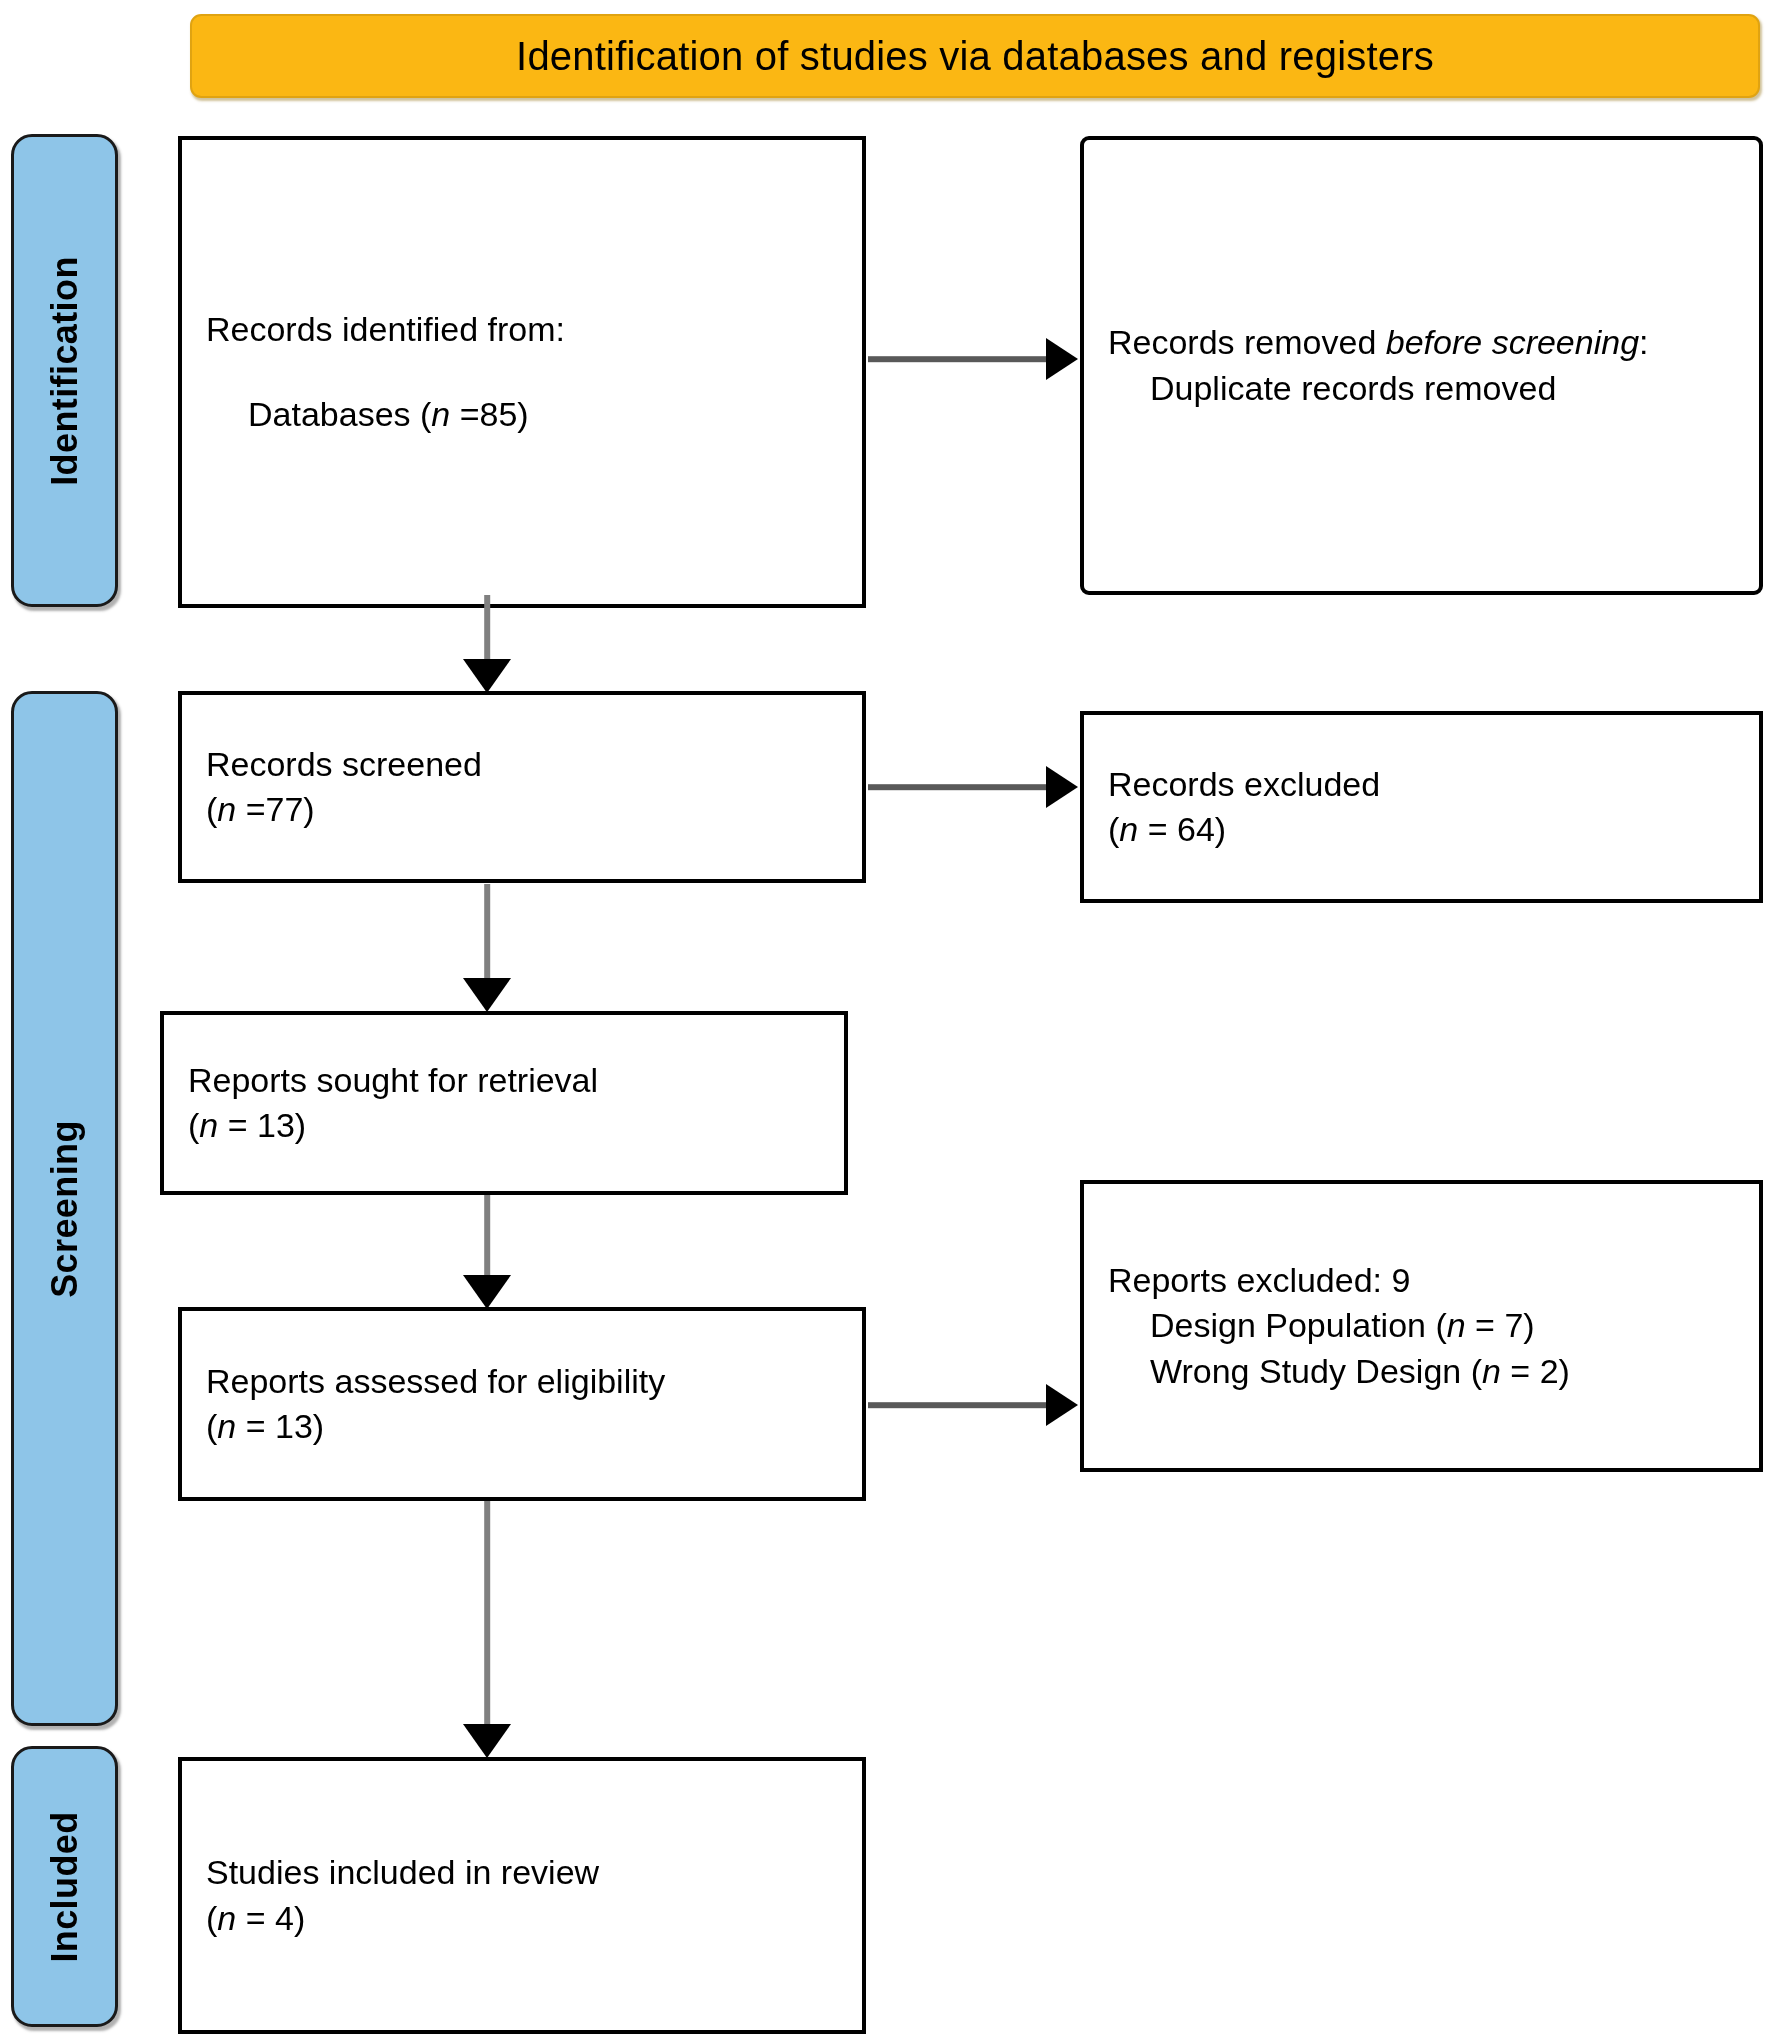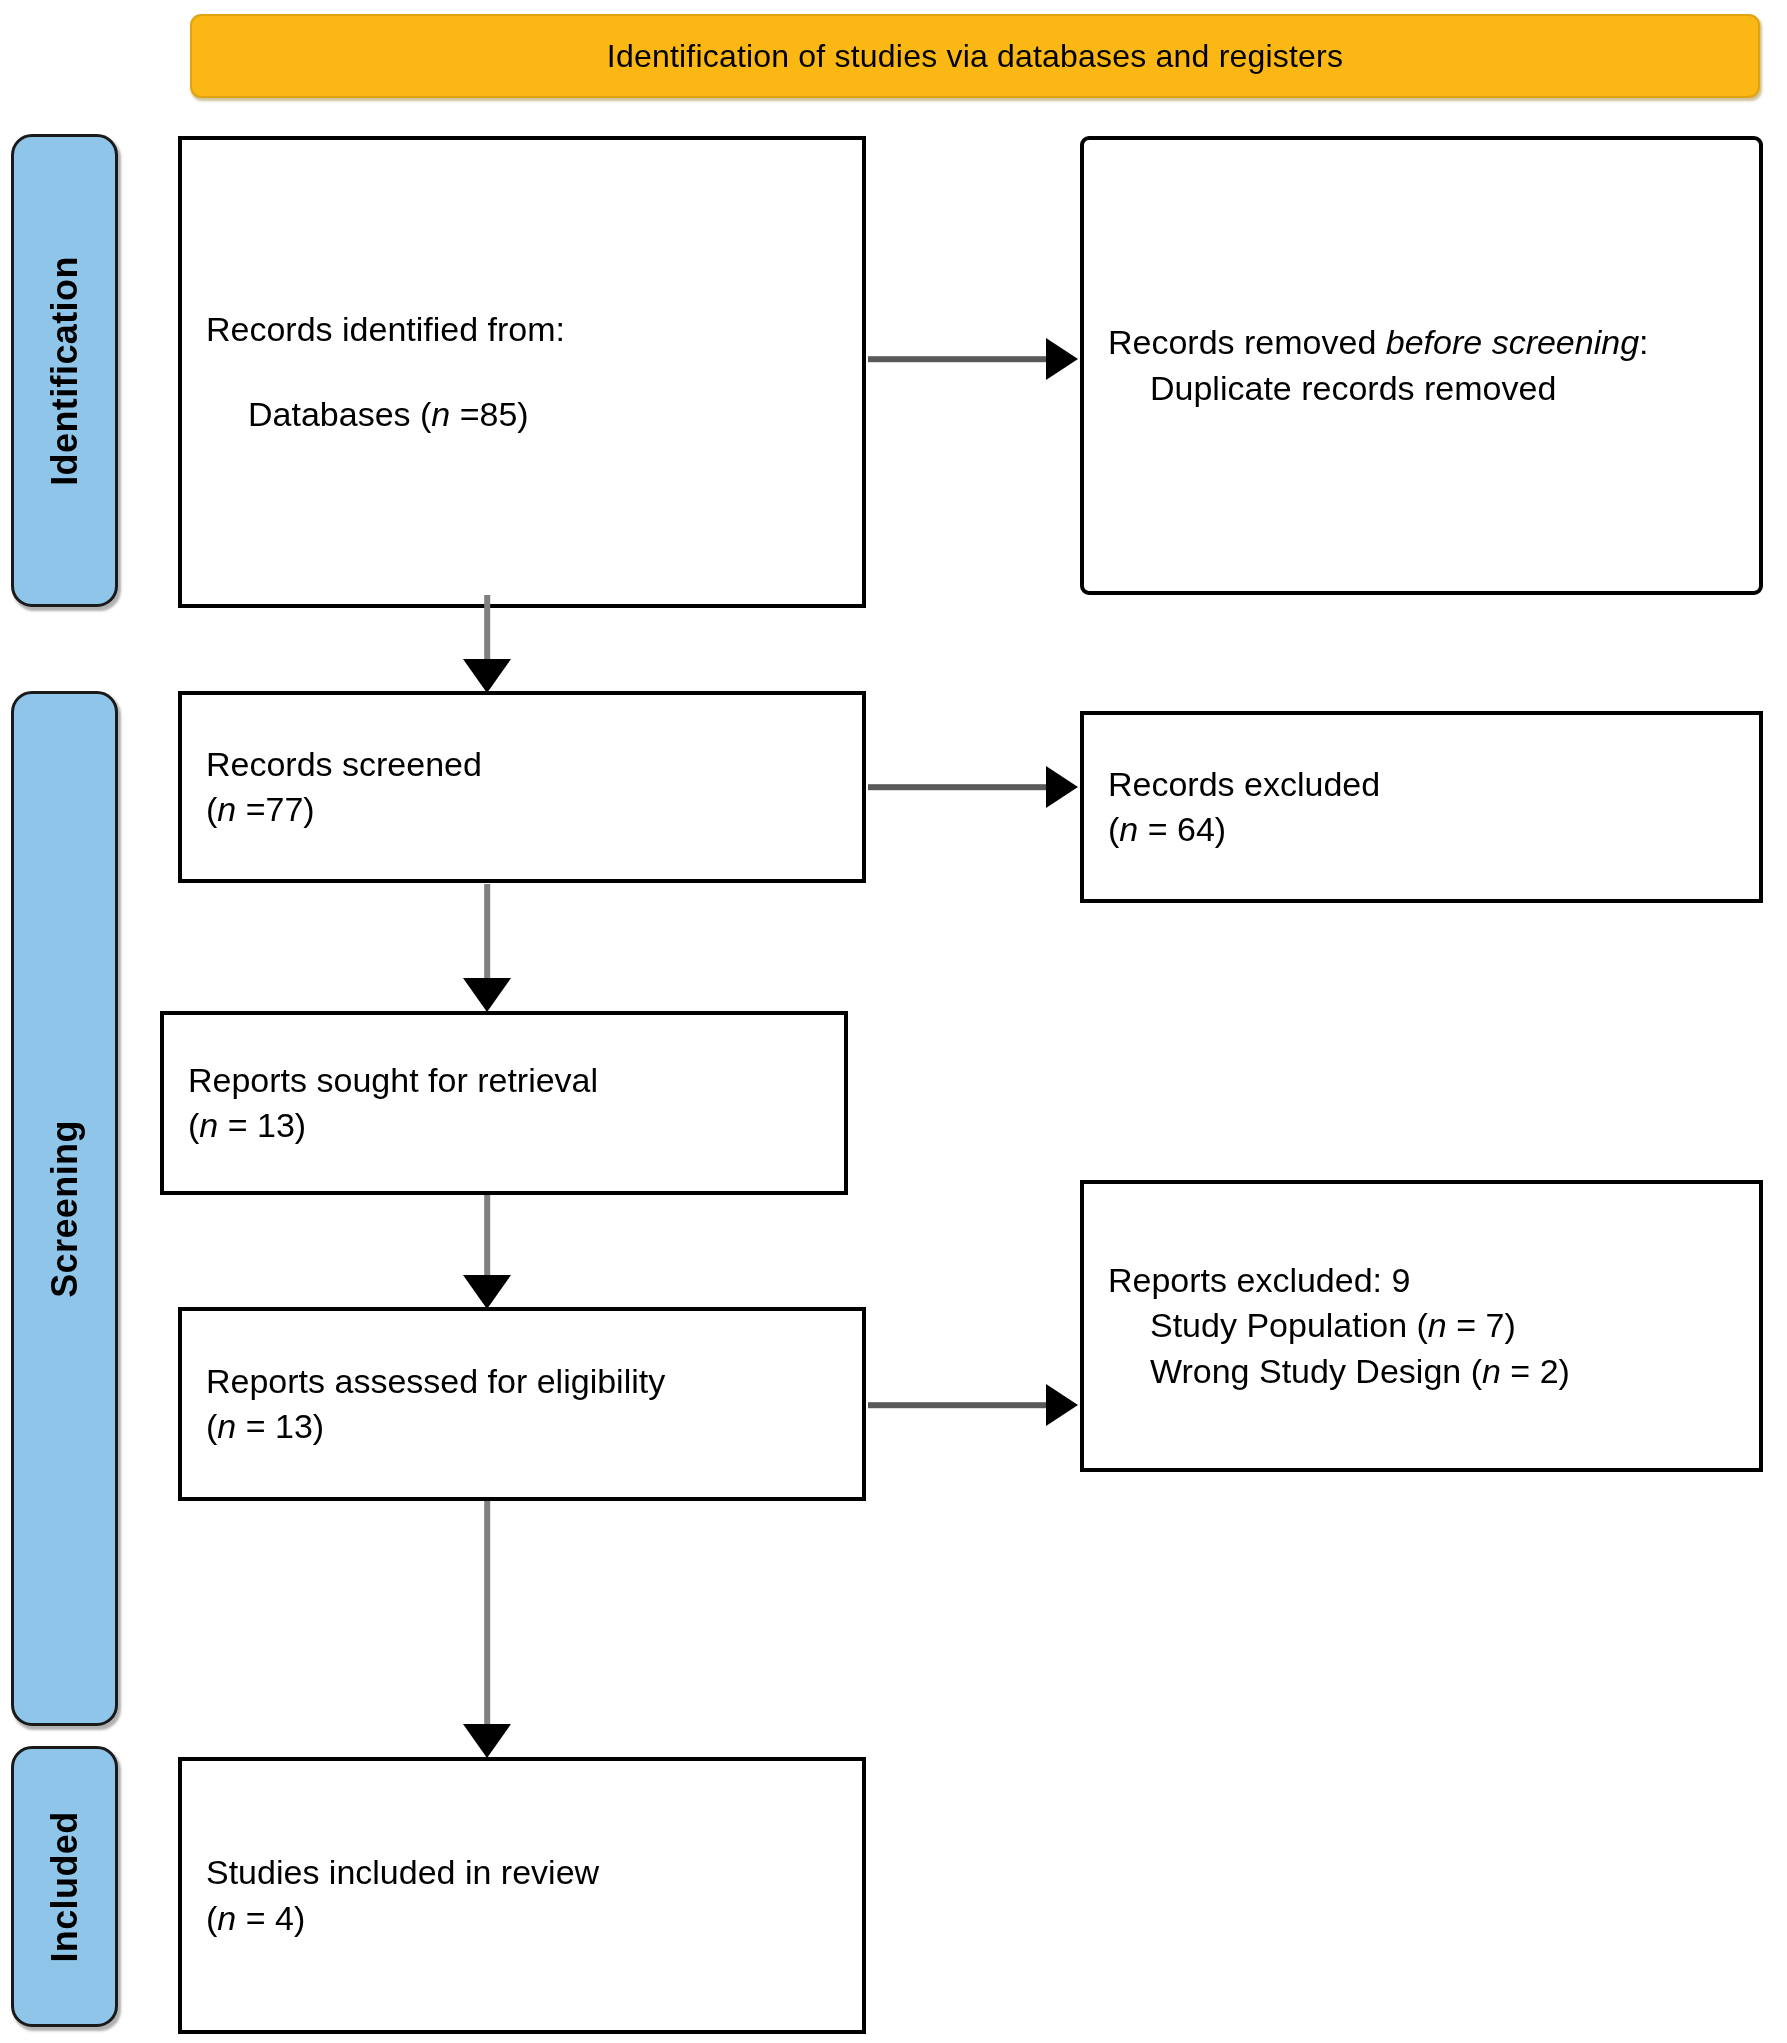--- a/index.html
+++ b/index.html
@@ -30,21 +30,21 @@
     background: #FBB713;
     border: 2.4px solid #E0A311;
     border-radius: 11.2px;
     box-shadow: 1.6px 2.4px 2.4px rgba(150,120,30,0.45);
     display: flex;
     align-items: center;
     justify-content: center;
     box-sizing: border-box;
   }
   .banner-text {
-    font-size: 32px;
+    font-size: 40px;
     font-weight: 400;
     color: #000000;
     letter-spacing: 0.2px;
     line-height: 1.05;
     text-align: center;
     white-space: nowrap;
   }
 
   
   .stage {
@@ -196,21 +196,21 @@
     <div class="box-text"><span>(</span><span class="ital">n</span><span> = 13)</span></div>
   </div>
 
   <div class="box" id="box-assessed">
     <div class="box-text">Reports assessed for eligibility</div>
     <div class="box-text"><span>(</span><span class="ital">n</span><span> = 13)</span></div>
   </div>
 
   <div class="box" id="box-reports-excluded">
     <div class="box-text">Reports excluded: 9</div>
-    <div class="box-text indent1"><span>Study Population (</span><span class="ital">n</span><span> = 7)</span></div>
+    <div class="box-text indent1"><span>Design Population (</span><span class="ital">n</span><span> = 7)</span></div>
     <div class="box-text indent1"><span>Wrong Study Design (</span><span class="ital">n</span><span> = 2)</span></div>
   </div>
 
   <div class="box" id="box-included">
     <div class="box-text">Studies included in review</div>
     <div class="box-text"><span>(</span><span class="ital">n</span><span> = 4)</span></div>
   </div>
 
   <div class="arrow-h" id="arrow-identified-removed">
     <div class="shaft"></div>

